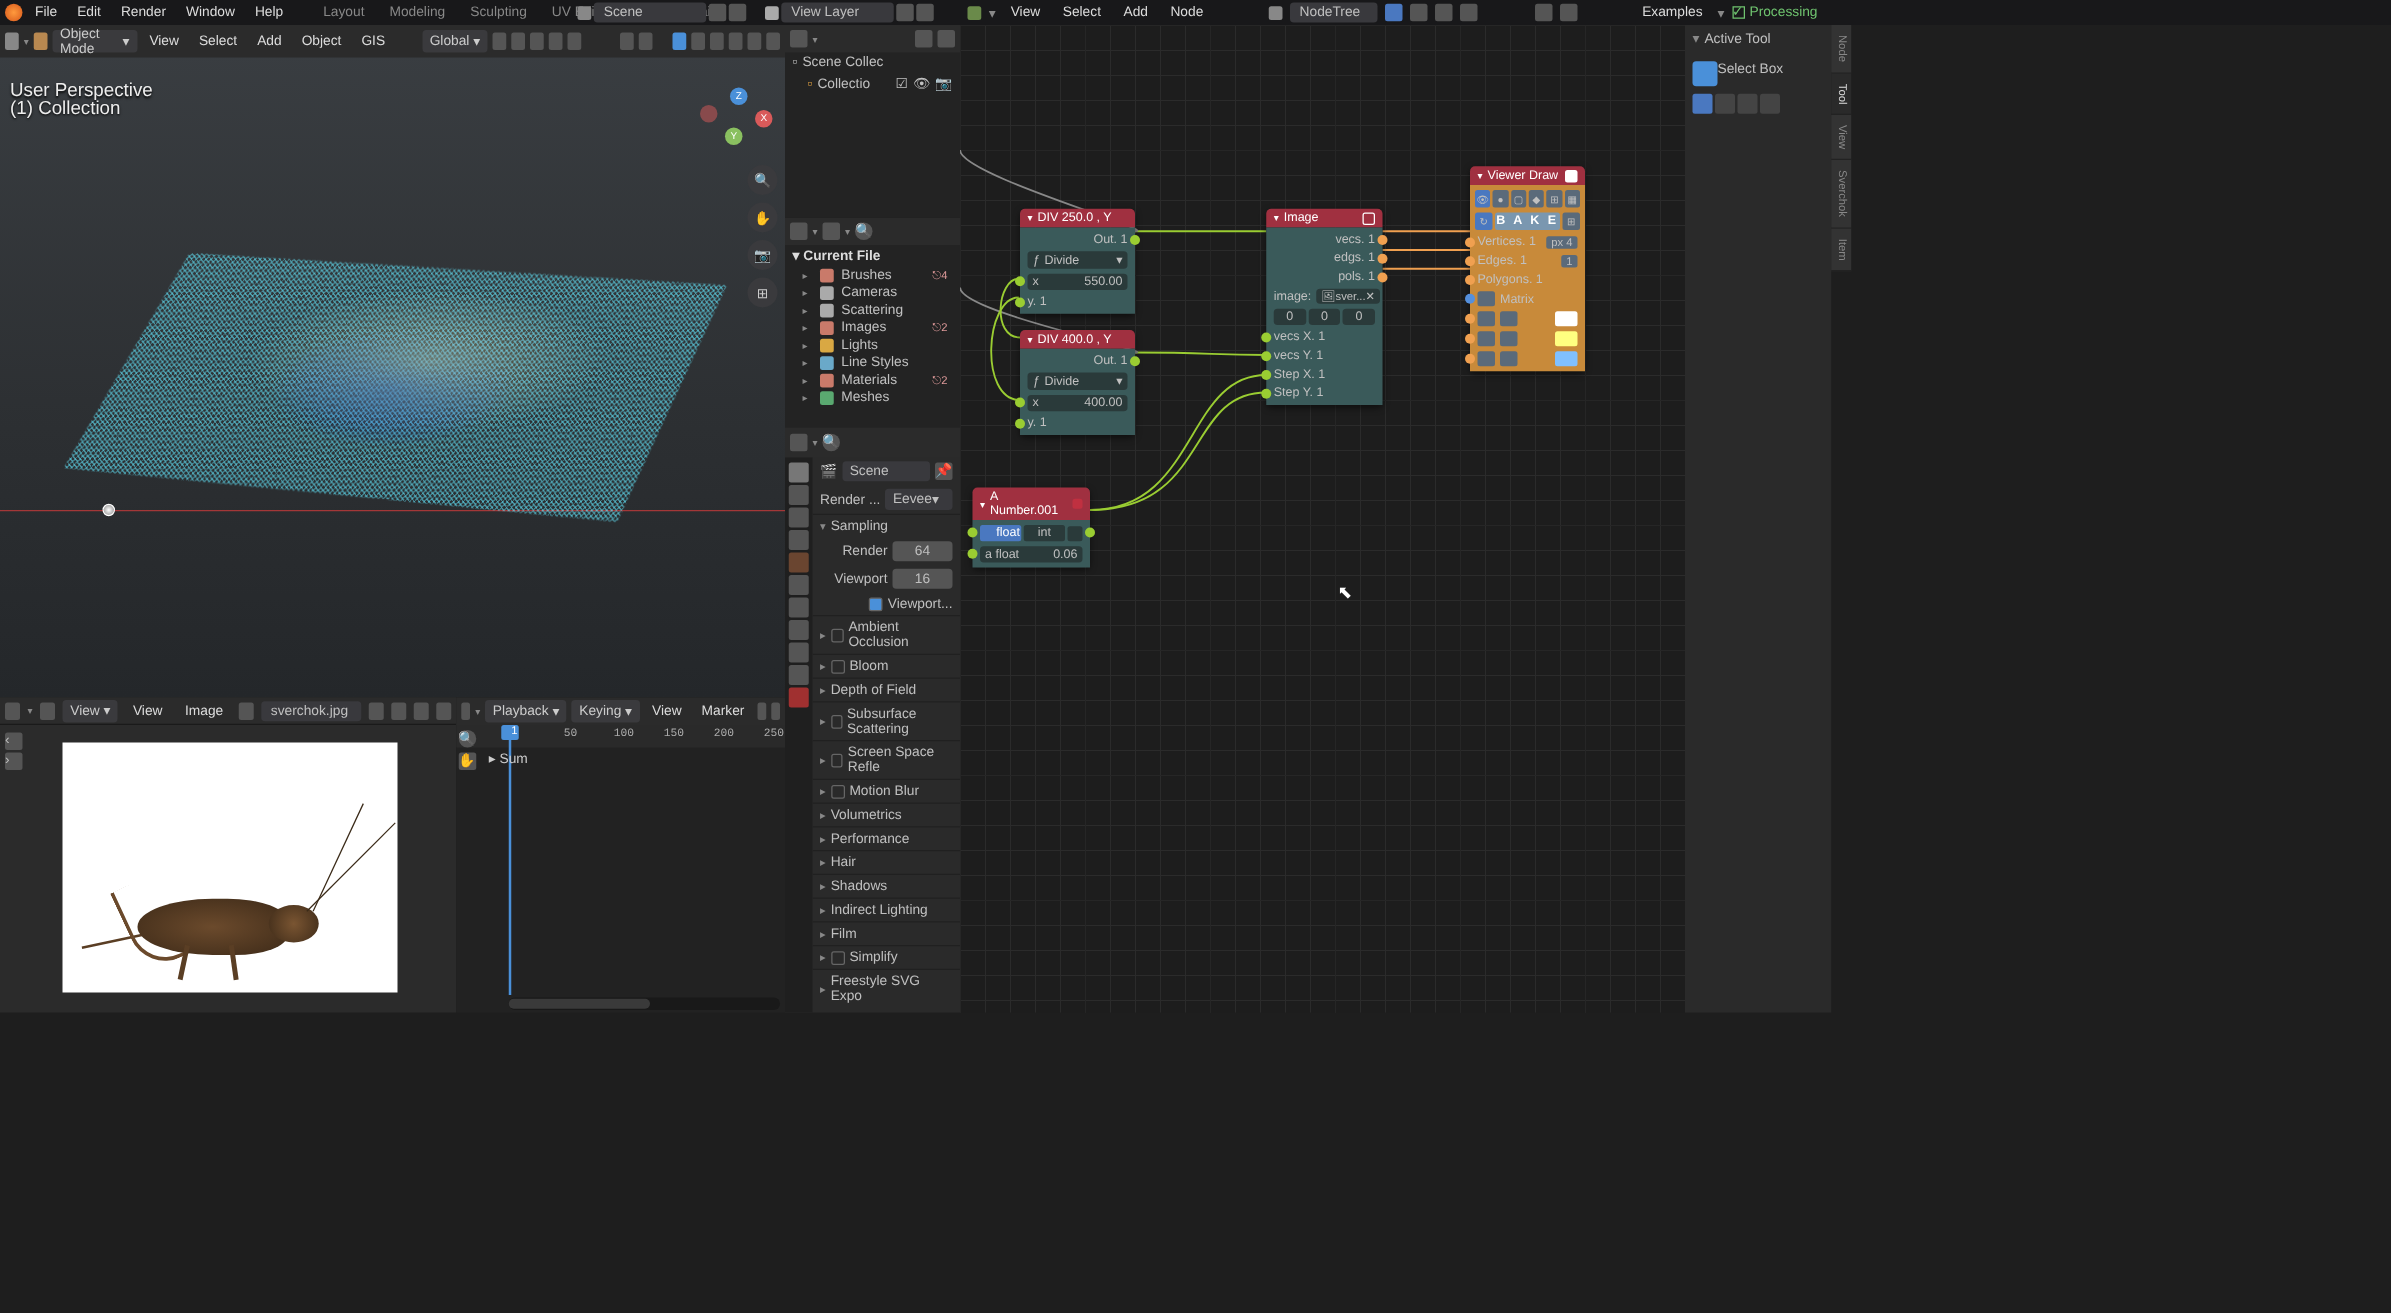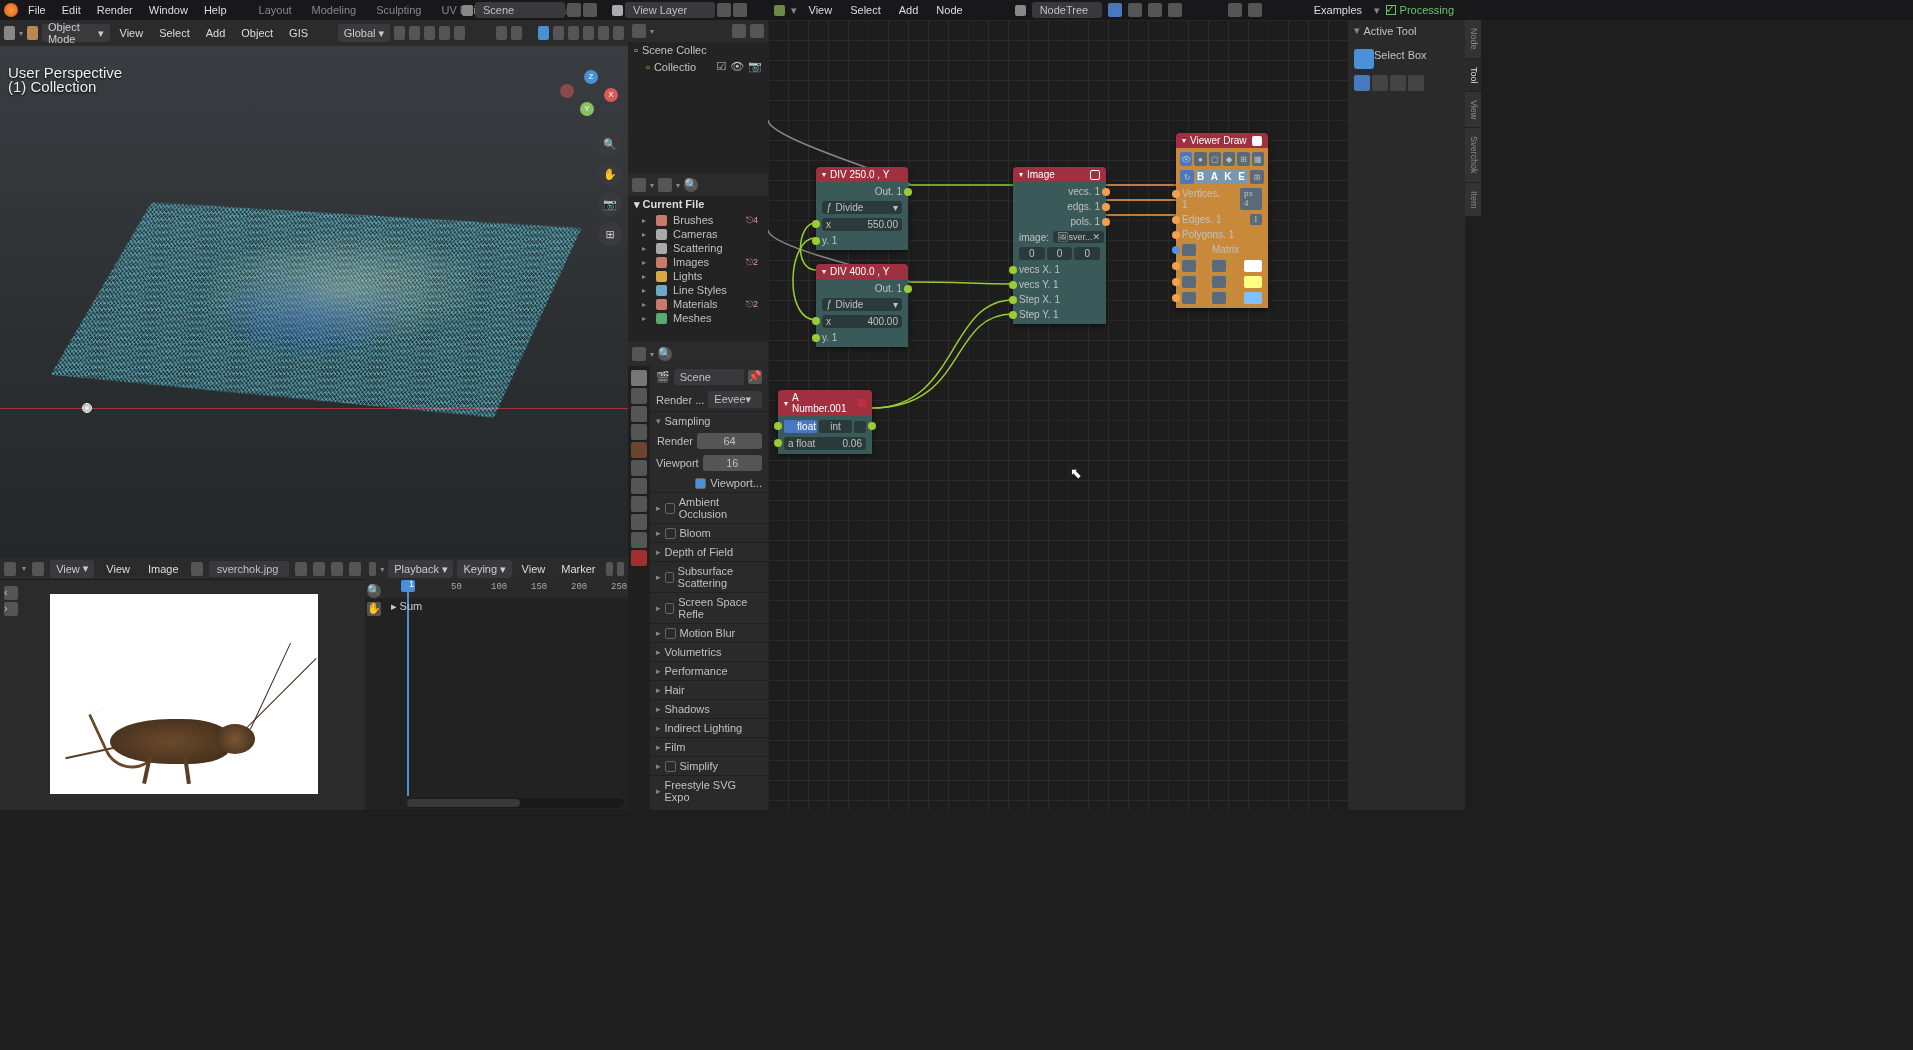--- a/index.html
+++ b/index.html
@@ -78,21 +78,21 @@
 .file-item .ficon{width:11px;height:11px;border-radius:2px;}
 .file-item .count{margin-left:auto;font-size:9px;padding:0 4px;}
 
 .props { position:absolute; left:628px; top:342px; width:140px; height:468px; background:#2a2a2a; overflow:hidden;}
 .props-hdr{height:24px;background:#2b2b2b;display:flex;align-items:center;gap:4px;padding:0 4px;}
 .prop-tabs{position:absolute;left:0;top:24px;width:22px;bottom:0;background:#1f1f1f;display:flex;flex-direction:column;gap:2px;padding-top:4px;align-items:center;}
 .prop-tab{width:16px;height:16px;border-radius:2px;cursor:pointer;}
 .prop-body{position:absolute;left:22px;top:24px;right:0;bottom:0;overflow:hidden;}
 .prop-row{padding:3px 6px;display:flex;align-items:center;gap:4px;}
 .prop-field{background:#39393d;border-radius:3px;padding:2px 6px;flex:1;}
-.prop-num{background:#555;border-radius:3px;padding:2px 6px;width:65px;text-align:center;}
+.prop-num{background:#555;border-radius:3px;padding:2px 6px;width:48px;text-align:center;}
 .prop-panel{padding:3px 6px;display:flex;align-items:center;gap:4px;border-top:1px solid #202020;}
 .prop-panel .arrow{color:#888;font-size:9px;}
 .prop-chk{width:11px;height:11px;border:1px solid #666;border-radius:2px;}
 .prop-chk.on{background:#4a90d9;}
 .btn-row{display:flex;gap:2px;padding:4px;}
 
 
 .nodes { position:absolute; left:768px; top:20px; width:580px; height:790px; background:#1d1d1d; background-image:
   linear-gradient(#262626 1px,transparent 1px),linear-gradient(90deg,#262626 1px,transparent 1px),
   linear-gradient(#2b2b2b 1px,transparent 1px),linear-gradient(90deg,#2b2b2b 1px,transparent 1px);
@@ -108,24 +108,24 @@
 .sock.o{background:#f0a050;} .sock.m{background:#5590dd;}
 .nfield{background:#2a3a3a;border-radius:3px;padding:1px 4px;flex:1;display:flex;justify-content:space-between;}
 .nselect{background:#2a3a3a;border-radius:3px;padding:1px 4px;flex:1;display:flex;align-items:center;gap:4px;}
 .wire{position:absolute;pointer-events:none;}
 
 
 .node.viewer .node-body{background:#c88a3a;}
 .node.viewer .nrow-btns{display:flex;gap:2px;padding:2px 4px;}
 .node.viewer .nb{flex:1;height:14px;background:#5a6a7a;border-radius:2px;display:flex;align-items:center;justify-content:center;font-size:8px;}
 .node.viewer .bake{background:#7a97b0;color:#fff;flex:1;text-align:center;font-weight:bold;letter-spacing:2px;border-radius:2px;padding:1px;}
-.node.viewer .vrow{padding:2px 6px;display:flex;gap:16px;position:relative;}
+.node.viewer .vrow{padding:2px 6px;display:flex;align-items:center;gap:4px;position:relative;}
 .node.viewer .swatch{width:18px;height:12px;border-radius:2px;margin-left:auto;}
 .node.viewer .minibtn{width:14px;height:12px;background:#5a6a7a;border-radius:2px;}
-.node.viewer .px{background:#5a6a7a;border-radius:2px;padding:0 4px;font-size:9px;margin-left:auto;font-family:Liberation Serif, serif;}
+.node.viewer .px{background:#5a6a7a;border-radius:2px;padding:0 4px;font-size:9px;margin-left:auto;}
 
 
 .rpanel { position:absolute; left:1348px; top:20px; width:117px; height:790px; background:#2a2a2a; }
 .rpanel-hdr{padding:4px 6px;display:flex;align-items:center;gap:4px;}
 .rpanel-body{padding:4px 6px;}
 .rpanel .selbox{display:flex;align-items:flex-start;gap:0;margin:4px 0;}
 .rpanel .selbox .ico{width:20px;height:20px;background:#4a90d9;border-radius:3px;}
 .rpanel .btns{display:flex;gap:2px;margin-top:6px;}
 .rpanel .btns .b{width:16px;height:16px;background:#444;border-radius:2px;}
 .side-tabs{position:absolute;right:0;top:20px;width:16px;display:flex;flex-direction:column;}

